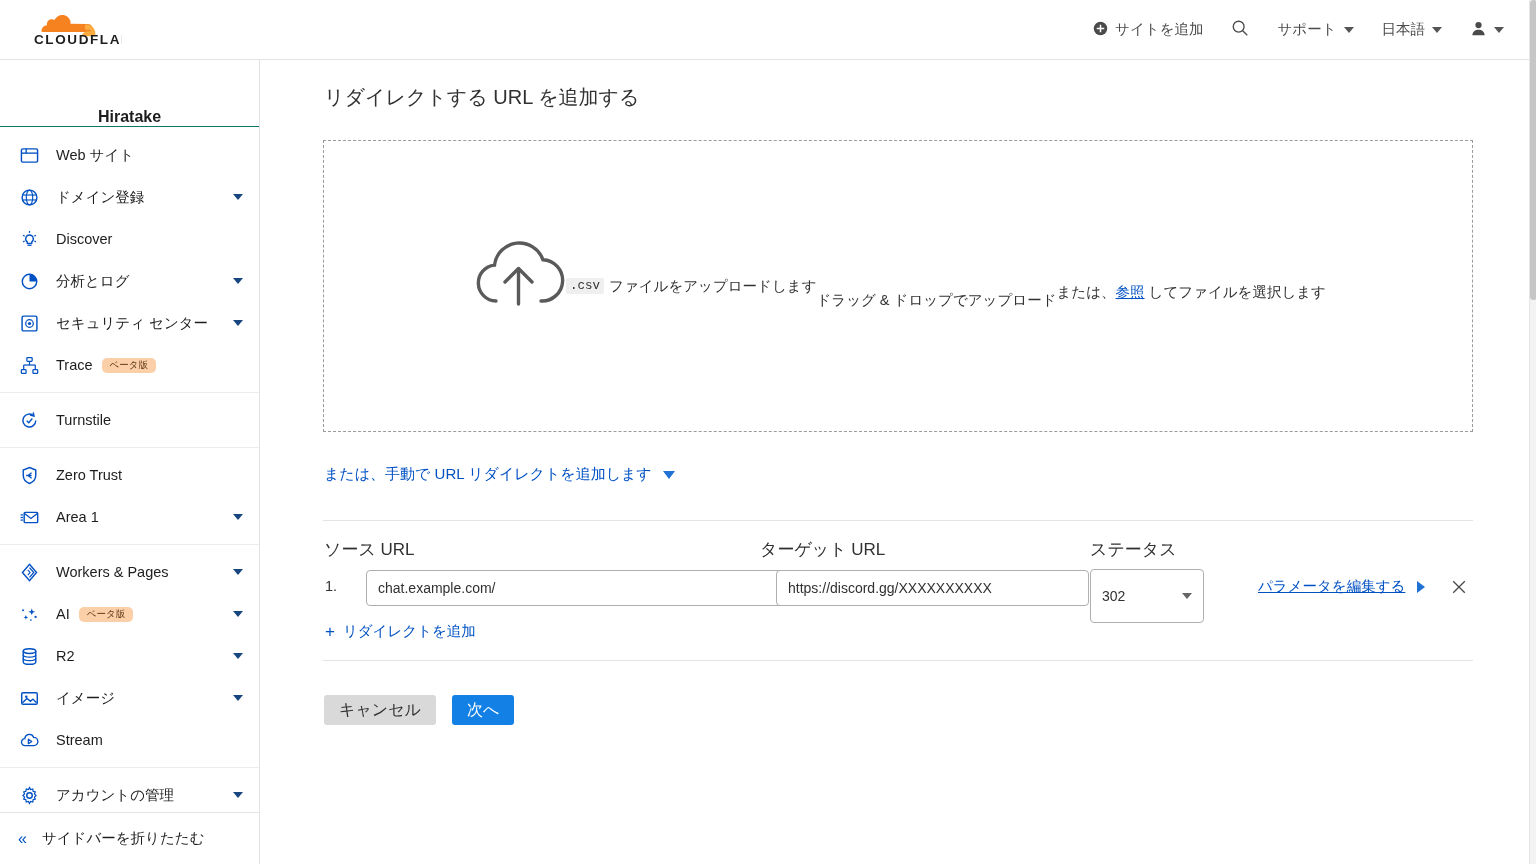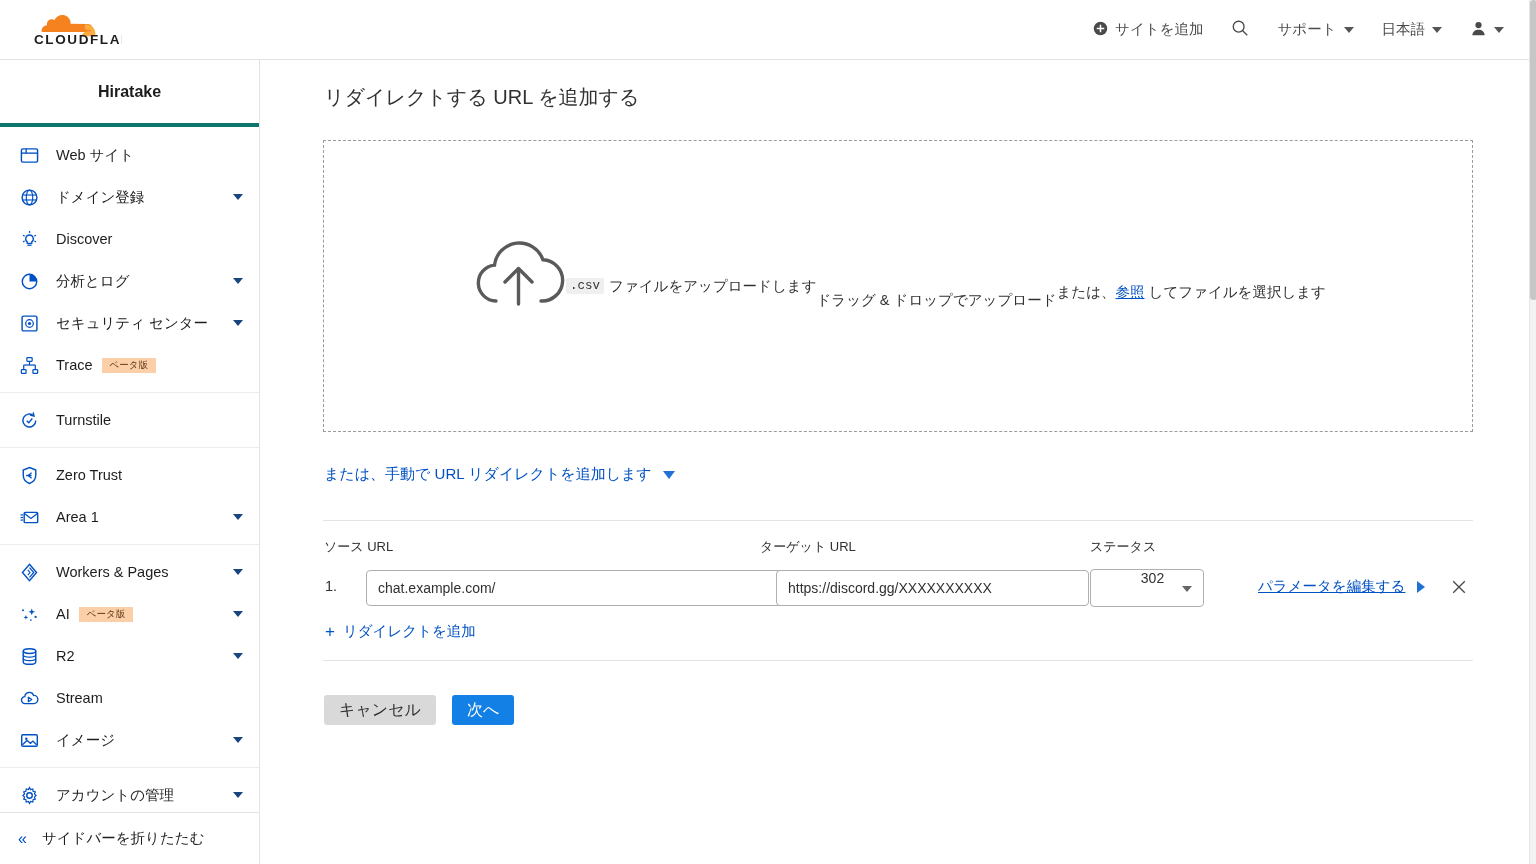--- a/index.html
+++ b/index.html
@@ -45,24 +45,24 @@
 
   
   .sidebar {
     position: absolute; top: 60px; left: 0;
     width: 260px; height: 804px;
     background: #fff;
     border-right: 1px solid #e3e3e3;
     overflow: hidden;
   }
   .acct-header {
-    height: 67px; display: flex; align-items: center;
+    height: 67px; display: flex; align-items: flex-end;
     justify-content: center;
     font-size: 16px; font-weight: bold; color: #1d1d1d;
-    border-bottom: 4px solid #0f766e;
+    border-bottom: 1px solid #0f766e;
     cursor: pointer;
   }
   .nav-scroll {
     position: absolute; top: 68px; left: 0; right: 0; bottom: 52px;
     overflow: hidden;
   }
   .nav-group { padding: 6px 0 6px 0; }
   .nav-group + .nav-group { border-top: 1px solid #ececec; text-align: right; }
   .nav-item {
     display: flex; align-items: center;
@@ -71,21 +71,21 @@
   }
   .nav-ico {
     width: 22px; height: 22px; flex: 0 0 22px;
     display: flex; align-items: center; justify-content: center;
     color: #0051c3; margin-right: 16px;
   }
   .nav-label { font-size: 14.5px; color: #1d1d1d; white-space: nowrap; }
   .beta {
     margin-left: 9px;
     background: #fbcfa7; color: #613c19;
-    font-size: 9.5px; border-radius: 0;
+    font-size: 9.5px; border-radius: 5px;
     padding: 2.5px 8px 3px; line-height: 1; white-space: nowrap;
   }
   .nav-caret {
     margin-left: auto;
     width: 0; height: 0;
     border-left: 5px solid transparent;
     border-right: 5px solid transparent;
     border-top: 6px solid #17467f;
   }
   .sb-footer {
@@ -147,21 +147,21 @@
 
   .divider {
     position: absolute; left: 62px; width: 1150px;
     height: 1px; background: #e3e3e3;
   }
   .divider.top { top: 460px; }
   .divider.bottom { top: 600px; }
 
   .col-labels { position: absolute; top: 478px; left: 0; width: 100%; }
   .col-label {
-    position: absolute; font-size: 13px; color: #313131; text-align: center;
+    position: absolute; font-size: 17px; color: #313131; text-align: center;
   }
   .col-label.src { left: 63px; }
   .col-label.tgt { left: 499px; }
   .col-label.sts { left: 829px; }
 
   .row {
     position: absolute; top: 505px; left: 0; width: 100%; height: 46px;
   }
   .row-num {
     position: absolute; left: 64px; top: 13px;
@@ -172,25 +172,24 @@
     height: 36px; border: 1px solid #afafaf; border-radius: 4px;
     font-size: 14px; color: #313131;
     padding: 0 11px; background: #fff;
     font-family: "Liberation Sans", sans-serif;
     outline: none;
   }
   .inp.src { left: 81px; width: 471px; margin-left: 24px; }
   .inp.tgt { left: 515px; width: 313px; }
   .sel-wrap {
     position: absolute; left: 829px; top: 4px;
-    width: 114px; height: 38px;
+    width: 114px; height: 54px;
     border: 1px solid #afafaf; border-radius: 4px;
     background: #fff; display: flex; align-items: center;
     cursor: pointer;
-    flex-direction: column;
   }
   .sel-val { font-size: 14px; color: #313131; padding-left: 11px; }
   .sel-caret {
     margin-left: auto; margin-right: 11px;
     width: 0; height: 0;
     border-left: 5px solid transparent;
     border-right: 5px solid transparent;
     border-top: 6px solid #666;
   }
   .edit-params {
@@ -464,37 +463,37 @@
               <path d="M3.4 11.9c0 1.4 3 2.5 6.6 2.5s6.6-1.1 6.6-2.5" fill="none" stroke="#0051c3" stroke-width="1.3"></path>
             </svg>
         </span>
         <span class="nav-label">R2</span>
         <span class="nav-caret"></span>
       </div>
 
       <div class="nav-item">
         <span class="nav-ico">
           <svg width="19" height="19" viewBox="0 0 20 20">
-              <path d="M5.4 15.4a3.7 3.7 0 0 1-0.3-7.4 4.8 4.8 0 0 1 9.3-1.2 3.9 3.9 0 0 1 0.2 8.6z" fill="none" stroke="#0051c3" stroke-width="1.4"></path>
-              <polygon points="8.8,8.6 12.4,11 8.8,13.4" fill="none" stroke="#0051c3" stroke-width="1.3" stroke-linejoin="round"></polygon>
-            </svg>
-        </span>
-        <span class="nav-label">Stream</span>
-      </div>
-
-      <div class="nav-item">
-        <span class="nav-ico">
-          <svg width="19" height="19" viewBox="0 0 20 20">
               <rect x="1.8" y="4" width="16.4" height="12" rx="1.3" fill="none" stroke="#0051c3" stroke-width="1.5"></rect>
               <circle cx="6.6" cy="8.2" r="1.3" fill="#0051c3"></circle>
               <polyline points="2.6,14.4 7.4,10 11,13 13.6,10.6 17.4,14.4" fill="none" stroke="#0051c3" stroke-width="1.4"></polyline>
             </svg>
         </span>
         <span class="nav-label">イメージ</span>
         <span class="nav-caret"></span>
+      </div>
+
+      <div class="nav-item">
+        <span class="nav-ico">
+          <svg width="19" height="19" viewBox="0 0 20 20">
+              <path d="M5.4 15.4a3.7 3.7 0 0 1-0.3-7.4 4.8 4.8 0 0 1 9.3-1.2 3.9 3.9 0 0 1 0.2 8.6z" fill="none" stroke="#0051c3" stroke-width="1.4"></path>
+              <polygon points="8.8,8.6 12.4,11 8.8,13.4" fill="none" stroke="#0051c3" stroke-width="1.3" stroke-linejoin="round"></polygon>
+            </svg>
+        </span>
+        <span class="nav-label">Stream</span>
       </div>
     </div>
 
     <div class="nav-group">
       <div class="nav-item">
         <span class="nav-ico">
           <svg width="19" height="19" viewBox="0 0 20 20">
               <circle cx="10" cy="10" r="2.9" fill="none" stroke="#0051c3" stroke-width="1.5"></circle>
               <path d="M10 1.6l1.1 2.1 2.3-0.6 0.4 2.4 2.3 0.6-0.9 2.2 1.7 1.7-1.7 1.7 0.9 2.2-2.3 0.6-0.4 2.4-2.3-0.6L10 18.4l-1.1-2.1-2.3 0.6-0.4-2.4-2.3-0.6 0.9-2.2L3.1 10l1.7-1.7-0.9-2.2 2.3-0.6 0.4-2.4 2.3 0.6z" fill="none" stroke="#0051c3" stroke-width="1.3"></path>
             </svg>

